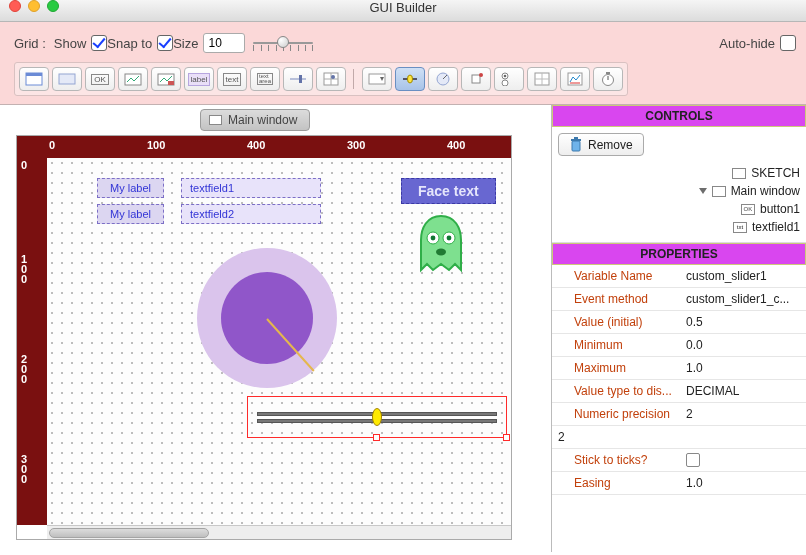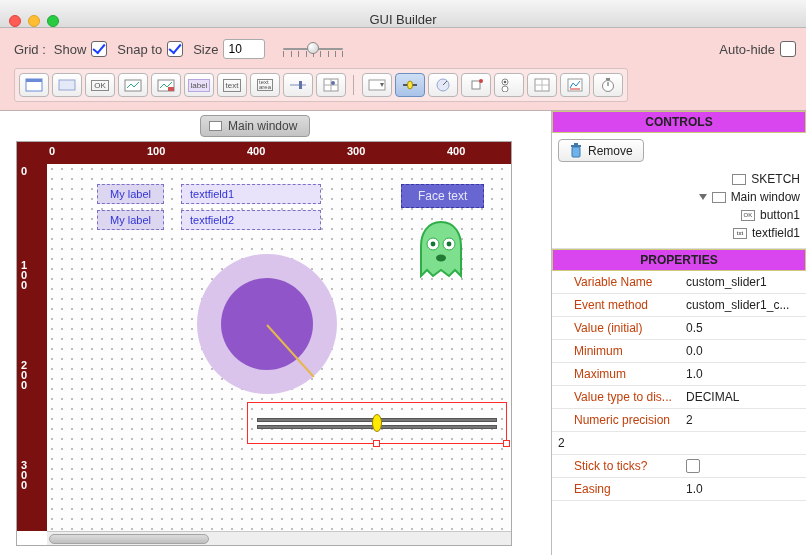--- a/index.html
+++ b/index.html
@@ -4,38 +4,38 @@
 <style>
   * { box-sizing: border-box; }
   html, body { margin:0; padding:0; }
   body {
     width:806px; height:555px;
     font-family: "Lucida Grande","Helvetica Neue",Arial,sans-serif;
     font-size:12px; color:#222; background:#fff;
   }
   
   .titlebar {
-    height:28px; background:linear-gradient(#f5f5f5,#dcdcdc);
+    height:22px; background:linear-gradient(#f5f5f5,#dcdcdc);
     border-bottom:1px solid #b6b6b6;
-    display:flex; align-items:flex-end; position:relative;
+    display:flex; align-items:flex-start; position:relative;
   }
   .traffic { display:flex; gap:7px; padding-left:9px; }
   .tlight { width:12px; height:12px; border-radius:50%; }
   .tred{background:#ff5c55;border:1px solid #e0443a;}
   .tyellow{background:#ffbe31;border:1px solid #dfa12a;}
   .tgreen{background:#29cb42;border:1px solid #20a834;}
   .wtitle{position:absolute;left:0;right:0;text-align:center;font-size:13px;color:#333;}
   
   .topbar {
     background:#fbd8d8; padding:6px 10px 8px 14px;
     border-bottom:1px solid #c3b1b1;
   }
   .row1{display:flex;align-items:center;height:30px;}
   .lbl{color:#444;font-size:13px;}
-  .chkwrap{display:inline-flex;align-items:center;gap:5px;margin-right:10px;}
+  .chkwrap{display:inline-flex;align-items:center;gap:5px;}
   .macchk{width:16px;height:16px;border:1px solid #666;border-radius:3px;background:#fff;display:inline-flex;align-items:center;justify-content:center;}
   .macchk.on::after{content:"";width:10px;height:5px;border-left:2px solid #1a3fff;border-bottom:2px solid #1a3fff;transform:rotate(-50deg);margin-top:-3px;}
   .sizefld{width:42px;height:20px;padding:2px 4px;border:1px solid #aaa;border-radius:3px;background:#fff;font-size:12px;}
   .miniSlider{position:relative;width:60px;height:24px;margin-left:8px;}
   .miniSlider .track{position:absolute;top:11px;left:0;right:0;height:2px;background:#999;border-radius:1px;}
   .miniSlider .ticks{position:absolute;top:14px;left:0;right:0;display:flex;justify-content:space-between;}
   .miniSlider .ticks span{width:1px;height:6px;background:#888;}
   .miniSlider .knob{position:absolute;top:5px;left:24px;width:12px;height:12px;background:radial-gradient(circle at 30% 30%,#fff,#ccc);border:1px solid #888;border-radius:50%;}
   .spacer{flex:1;}
   
@@ -64,21 +64,21 @@
     background-color:#fdfdfd;
     background-image:radial-gradient(circle,#bdbdbd 1px,transparent 1px);
     background-size:10px 10px;
     overflow:hidden;
   }
   .hsb{position:absolute;left:30px;right:0;bottom:0;height:14px;background:#eee;border-top:1px solid #c8c8c8;}
   .hsb .thumb{position:absolute;left:2px;top:2px;width:160px;height:10px;background:linear-gradient(#dcdcdc,#bfbfbf);border:1px solid #a4a4a4;border-radius:6px;}
   
   .wLabel{position:absolute;background:#dcd6f1;border:1px dashed #7c6fc6;color:#3335d6;font-size:11px;padding:3px 12px;}
   .wField{position:absolute;background:#e8e3fa;border:1px dashed #7c6fc6;color:#3335d6;font-size:11px;padding:3px 8px;width:140px;}
-  .wFace{position:absolute;background:#6867d1;color:#e5e5fb;font-size:12px;padding:4px 16px;border:1px dashed #3a39a4;}
+  .wFace{position:absolute;background:#6867d1;color:#e5e5fb;font-size:14px;padding:4px 16px;border:1px dashed #3a39a4;font-weight:bold;}
   .knobOuter{position:absolute;width:140px;height:140px;border-radius:50%;background:#dac4ec;}
   .knobInner{position:absolute;left:24px;top:24px;width:92px;height:92px;border-radius:50%;background:#9056c9;}
   .knobNeedle{position:absolute;left:70px;top:70px;width:70px;height:2px;background:#e5b74d;transform-origin:left center;transform:rotate(48deg);}
   .ghost{position:absolute;}
   .selRect{position:absolute;border:1px solid #ff2a2a;}
   .selHandle{position:absolute;width:7px;height:7px;border:1px solid #ff2a2a;background:#fff;}
   .cslTrack{position:absolute;height:4px;background:#777;border:1px solid #555;}
   .cslKnob{position:absolute;width:10px;height:18px;border-radius:50%/50%;background:#ffea00;border:1px solid #a08000;}
   
   .panelHdr{background:#d946ef;border:1px solid #ccc97a;text-align:center;font-weight:bold;padding:3px 0;font-size:12px;}

